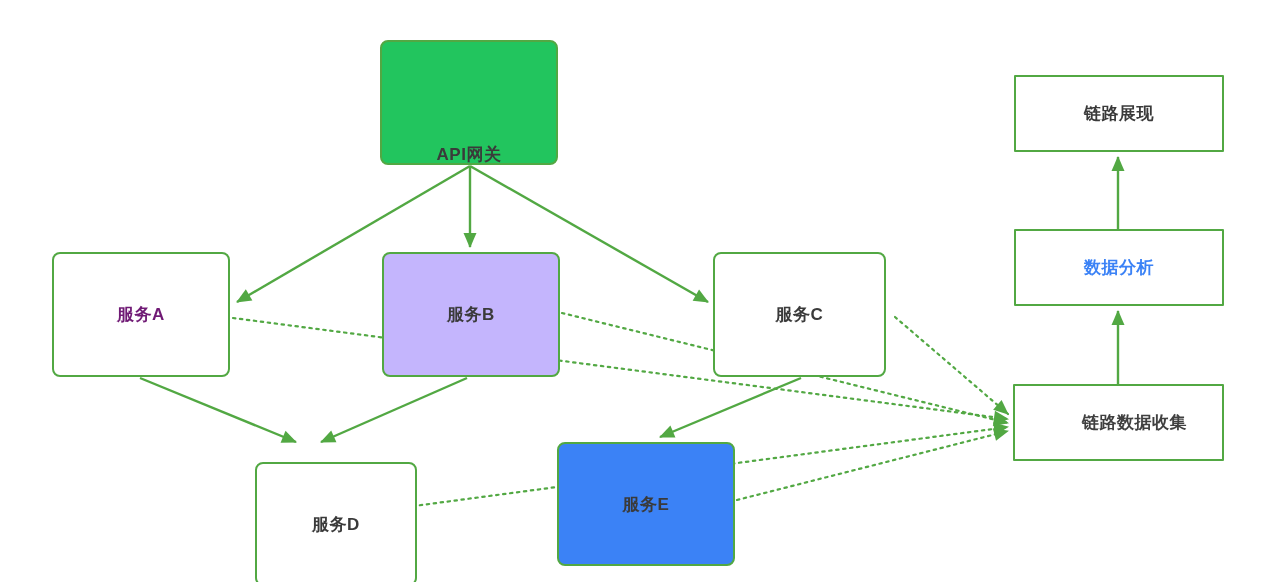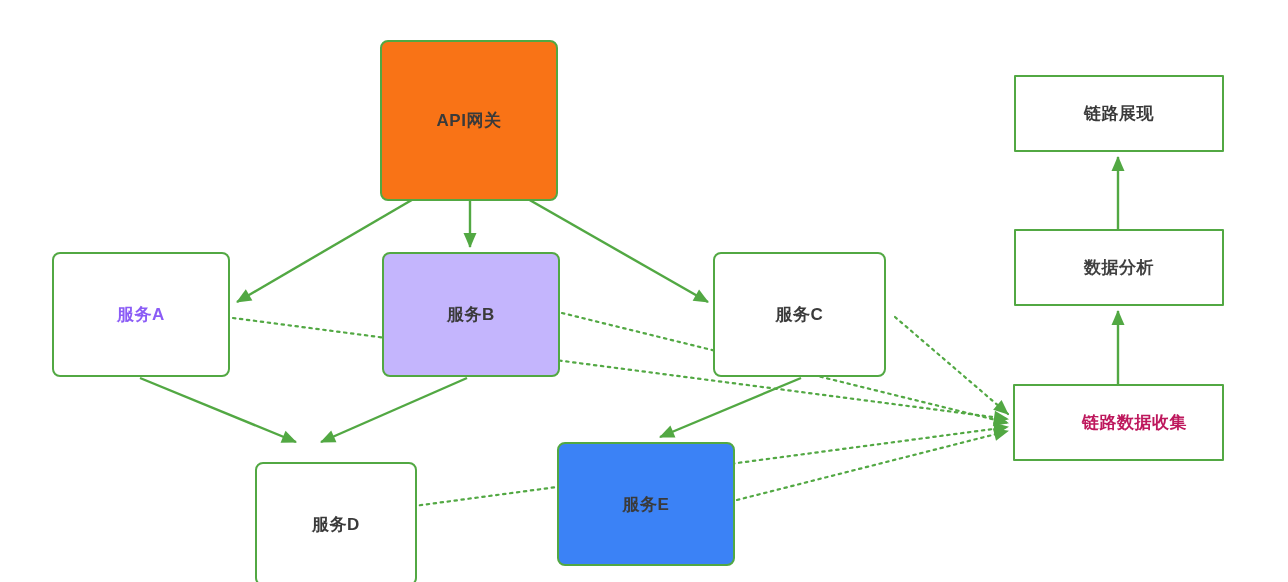--- a/index.html
+++ b/index.html
@@ -78,41 +78,41 @@
         <line x1="470" y1="166" x2="470" y2="247" class="edge-solid" stroke="#52a843" marker-end="url(#arrow-head)"></line>
         <line x1="470" y1="166" x2="708" y2="302" class="edge-solid" stroke="#52a843" marker-end="url(#arrow-head)"></line>
         <line x1="140" y1="378" x2="296" y2="442" class="edge-solid" stroke="#52a843" marker-end="url(#arrow-head)"></line>
         <line x1="467" y1="378" x2="321" y2="442" class="edge-solid" stroke="#52a843" marker-end="url(#arrow-head)"></line>
         <line x1="801" y1="378" x2="660" y2="437" class="edge-solid" stroke="#52a843" marker-end="url(#arrow-head)"></line>
         <line x1="1118" y1="384" x2="1118" y2="311" class="edge-solid" stroke="#52a843" marker-end="url(#arrow-head)"></line>
         <line x1="1118" y1="229" x2="1118" y2="157" class="edge-solid" stroke="#52a843" marker-end="url(#arrow-head)"></line>
       </g>
   </svg>
   <div id="node-layer">
-      <div class="node rounded" style="left: 380px; top: 40px; width: 178px; height: 161px; border-color: rgb(82, 168, 67); background: #f97316;">
+      <div class="node rounded" style="left: 380px; top: 40px; width: 178px; height: 125px; border-color: rgb(82, 168, 67); background: #22c55e; align-items: flex-end;">
         <span class="node-label" style="color: rgb(58, 58, 58);">API网关</span>
       </div>
       <div class="node rounded" style="left: 52px; top: 252px; width: 178px; height: 125px; border-color: rgb(82, 168, 67); background: rgb(255, 255, 255);">
-        <span class="node-label" style="color: #8b5cf6;">服务A</span>
+        <span class="node-label" style="color: #701a75;">服务A</span>
       </div>
       <div class="node rounded" style="left: 382px; top: 252px; width: 178px; height: 125px; border-color: rgb(82, 168, 67); background: #c4b5fd;">
         <span class="node-label" style="color: rgb(58, 58, 58);">服务B</span>
       </div>
       <div class="node rounded" style="left: 713px; top: 252px; width: 173px; height: 125px; border-color: rgb(82, 168, 67); background: rgb(255, 255, 255);">
         <span class="node-label" style="color: rgb(58, 58, 58);">服务C</span>
       </div>
       <div class="node rounded" style="left: 220px; top: 462px; width: 162px; height: 124px; border-color: rgb(82, 168, 67); background: rgb(255, 255, 255); margin-left: 35px;">
         <span class="node-label" style="color: rgb(58, 58, 58);">服务D</span>
       </div>
       <div class="node rounded" style="left: 557px; top: 442px; width: 178px; height: 124px; border-color: rgb(82, 168, 67); background: #3b82f6;">
         <span class="node-label" style="color: rgb(58, 58, 58);">服务E</span>
       </div>
       <div class="node square" style="left: 1014px; top: 75px; width: 210px; height: 77px; border-color: rgb(82, 168, 67); background: rgb(255, 255, 255);">
         <span class="node-label" style="color: rgb(58, 58, 58);">链路展现</span>
       </div>
       <div class="node square" style="left: 1014px; top: 229px; width: 210px; height: 77px; border-color: rgb(82, 168, 67); background: rgb(255, 255, 255);">
-        <span class="node-label" style="color: #404040;">数据分析</span>
+        <span class="node-label" style="color: #3b82f6;">数据分析</span>
       </div>
       <div class="node square" style="left: 1013px; top: 384px; width: 211px; height: 77px; border-color: rgb(82, 168, 67); background: rgb(255, 255, 255);">
-        <span class="node-label" style="color: #be185d; margin-left: 32px;">链路数据收集</span>
+        <span class="node-label" style="color: #404040; margin-left: 32px;">链路数据收集</span>
       </div>
     </div>
 </div>
 
 </body></html>

